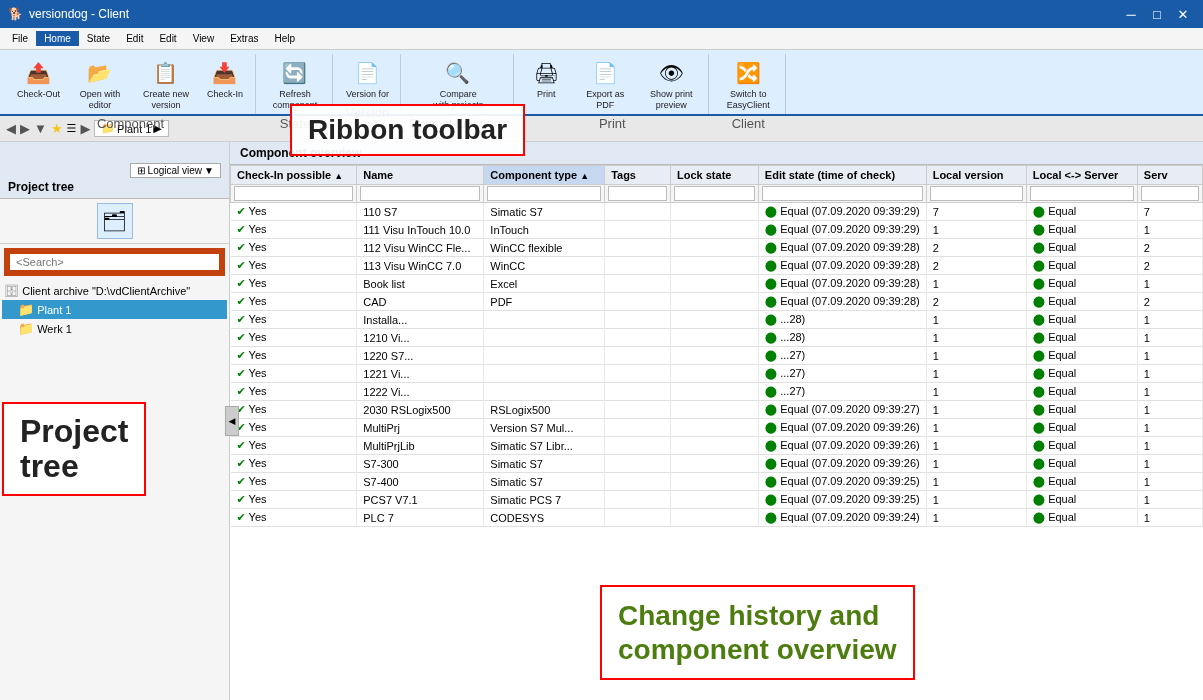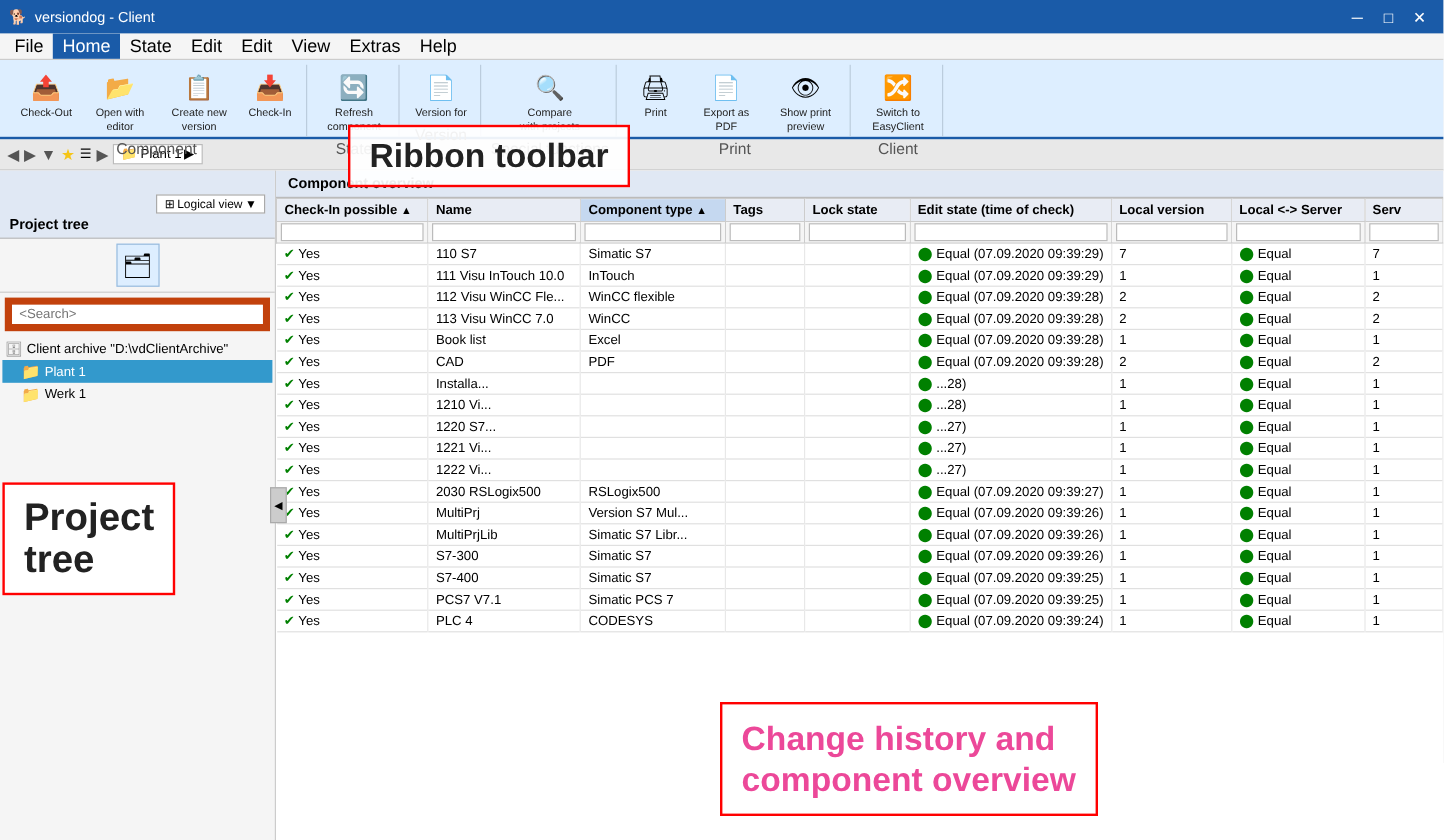--- a/index.html
+++ b/index.html
@@ -29,21 +29,21 @@
       background: #f5f5f5;
       border-bottom: 1px solid #ccc;
       height: 22px;
       display: flex;
       align-items: center;
       padding: 0 4px;
     }
     .menu-item {
       padding: 2px 8px;
       cursor: pointer;
-      font-size: 15px;
+      font-size: 10px;
     }
     .menu-item.active { background: #1a5ba8; color: white; }
 
     
     #ribbon {
       background: #ddeeff;
       border-bottom: 2px solid #1a5ba8;
       padding: 4px 6px 0 6px;
       display: flex;
       gap: 2px;
@@ -237,21 +237,21 @@
     }
     
     #annotation-change {
       position: absolute;
       left: 370px;
       top: 420px;
       border: 2px solid red;
       background: rgba(255,255,255,0.92);
       font-size: 28px;
       font-weight: bold;
-      color: #ec4899;
+      color: #4d7c0f;
       padding: 12px 16px;
       pointer-events: none;
       z-index: 200;
       line-height: 1.2;
     }
 
     .collapse-btn {
       position: absolute;
       right: -10px;
       top: 50%;
@@ -641,21 +641,21 @@
               <td>Simatic PCS 7</td>
               <td></td>
               <td></td>
               <td><span style="color:#008000">⬤</span> Equal (07.09.2020 09:39:25)</td>
               <td>1</td>
               <td><span style="color:#008000">⬤</span> Equal</td>
               <td>1</td>
             </tr>
             <tr>
               <td><span style="color:#008000">✔</span> Yes</td>
-              <td>PLC 4</td>
+              <td>PLC 7</td>
               <td>CODESYS</td>
               <td></td>
               <td></td>
               <td><span style="color:#008000">⬤</span> Equal (07.09.2020 09:39:24)</td>
               <td>1</td>
               <td><span style="color:#008000">⬤</span> Equal</td>
               <td>1</td>
             </tr>
           </tbody>
       </table>

